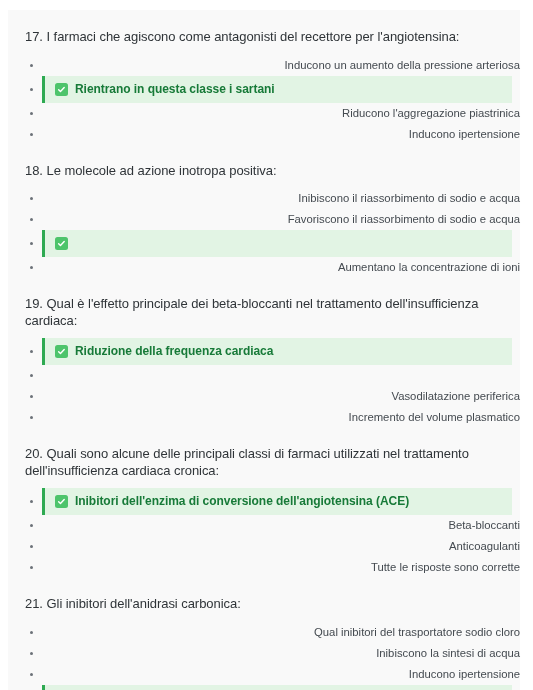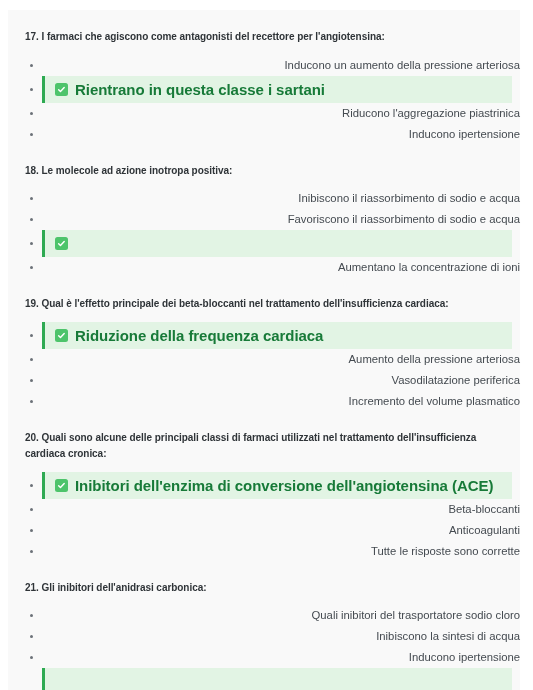--- a/index.html
+++ b/index.html
@@ -26,22 +26,22 @@
     width: 512px;
     min-height: 660px;
     background: #f9f9f9;
     padding: 0;
     box-sizing: border-box;
   }
   .q-block {
     padding: 0 0 0 0;
   }
   .q-title {
-    font-size: 10px;
-    font-weight: bold;
+    font-size: 13px;
+    font-weight: normal;
     color: #2f3438;
     line-height: 16.5px;
     padding: 0 14px 0 17px;
     letter-spacing: -0.05px;
   }
   .q-block.first .q-title {
     padding-top: 19px;
   }
   .q-block .q-title {
     padding-top: 18px;
@@ -99,21 +99,21 @@
     background: #4dc46b;
     display: inline-flex;
     align-items: center;
     justify-content: center;
     margin-right: 7px;
   }
   .check-icon svg {
     display: block;
   }
   .correct-text {
-    font-size: 15px;
+    font-size: 12px;
     font-weight: bold;
     color: #177a38;
     line-height: 13px;
     letter-spacing: -0.05px;
   }
 </style>
 </head>
 <body>
 
 <div id="page">
@@ -163,21 +163,21 @@
               <span class="bullet"></span>
               <div class="correct-bar">
                 <span class="check-icon">
                   <svg width="9" height="9" viewBox="0 0 12 12" aria-hidden="true">
                     <path d="M2.2 6.2 L4.6 8.6 L9.6 3.2" fill="none" stroke="#ffffff" stroke-width="1.9" stroke-linecap="round" stroke-linejoin="round"></path>
                   </svg>
                 </span>
                 <span class="correct-text">Riduzione della frequenza cardiaca</span>
               </div>
             </li>
-            <li><span class="bullet"></span><span>Aumento della pressione arteriosa</span></li>
+            <li><span class="bullet"></span></li>
             <li><span class="bullet"></span><span>Vasodilatazione periferica</span></li>
             <li><span class="bullet"></span><span>Incremento del volume plasmatico</span></li>
           </ul>
         </div>
         <div class="q-block">
           <div class="q-title">20. Quali sono alcune delle principali classi di farmaci utilizzati nel trattamento dell'insufficienza cardiaca cronica:</div>
           <ul class="answers">
             <li class="correct">
               <span class="bullet"></span>
               <div class="correct-bar">
@@ -190,21 +190,21 @@
               </div>
             </li>
             <li><span class="bullet"></span><span>Beta-bloccanti</span></li>
             <li><span class="bullet"></span><span>Anticoagulanti</span></li>
             <li><span class="bullet"></span><span>Tutte le risposte sono corrette</span></li>
           </ul>
         </div>
         <div class="q-block">
           <div class="q-title">21. Gli inibitori dell'anidrasi carbonica:</div>
           <ul class="answers">
-            <li><span class="bullet"></span><span>Quali inibitori del trasportatore sodio cloro</span></li>
+            <li><span class="bullet"></span><span>Qual inibitori del trasportatore sodio cloro</span></li>
             <li><span class="bullet"></span><span>Inibiscono la sintesi di acqua</span></li>
             <li><span class="bullet"></span><span>Inducono ipertensione</span></li>
             <li class="correct">
               <div class="correct-bar"></div>
             </li>
           </ul>
         </div>
       </div>
 
   </div>

